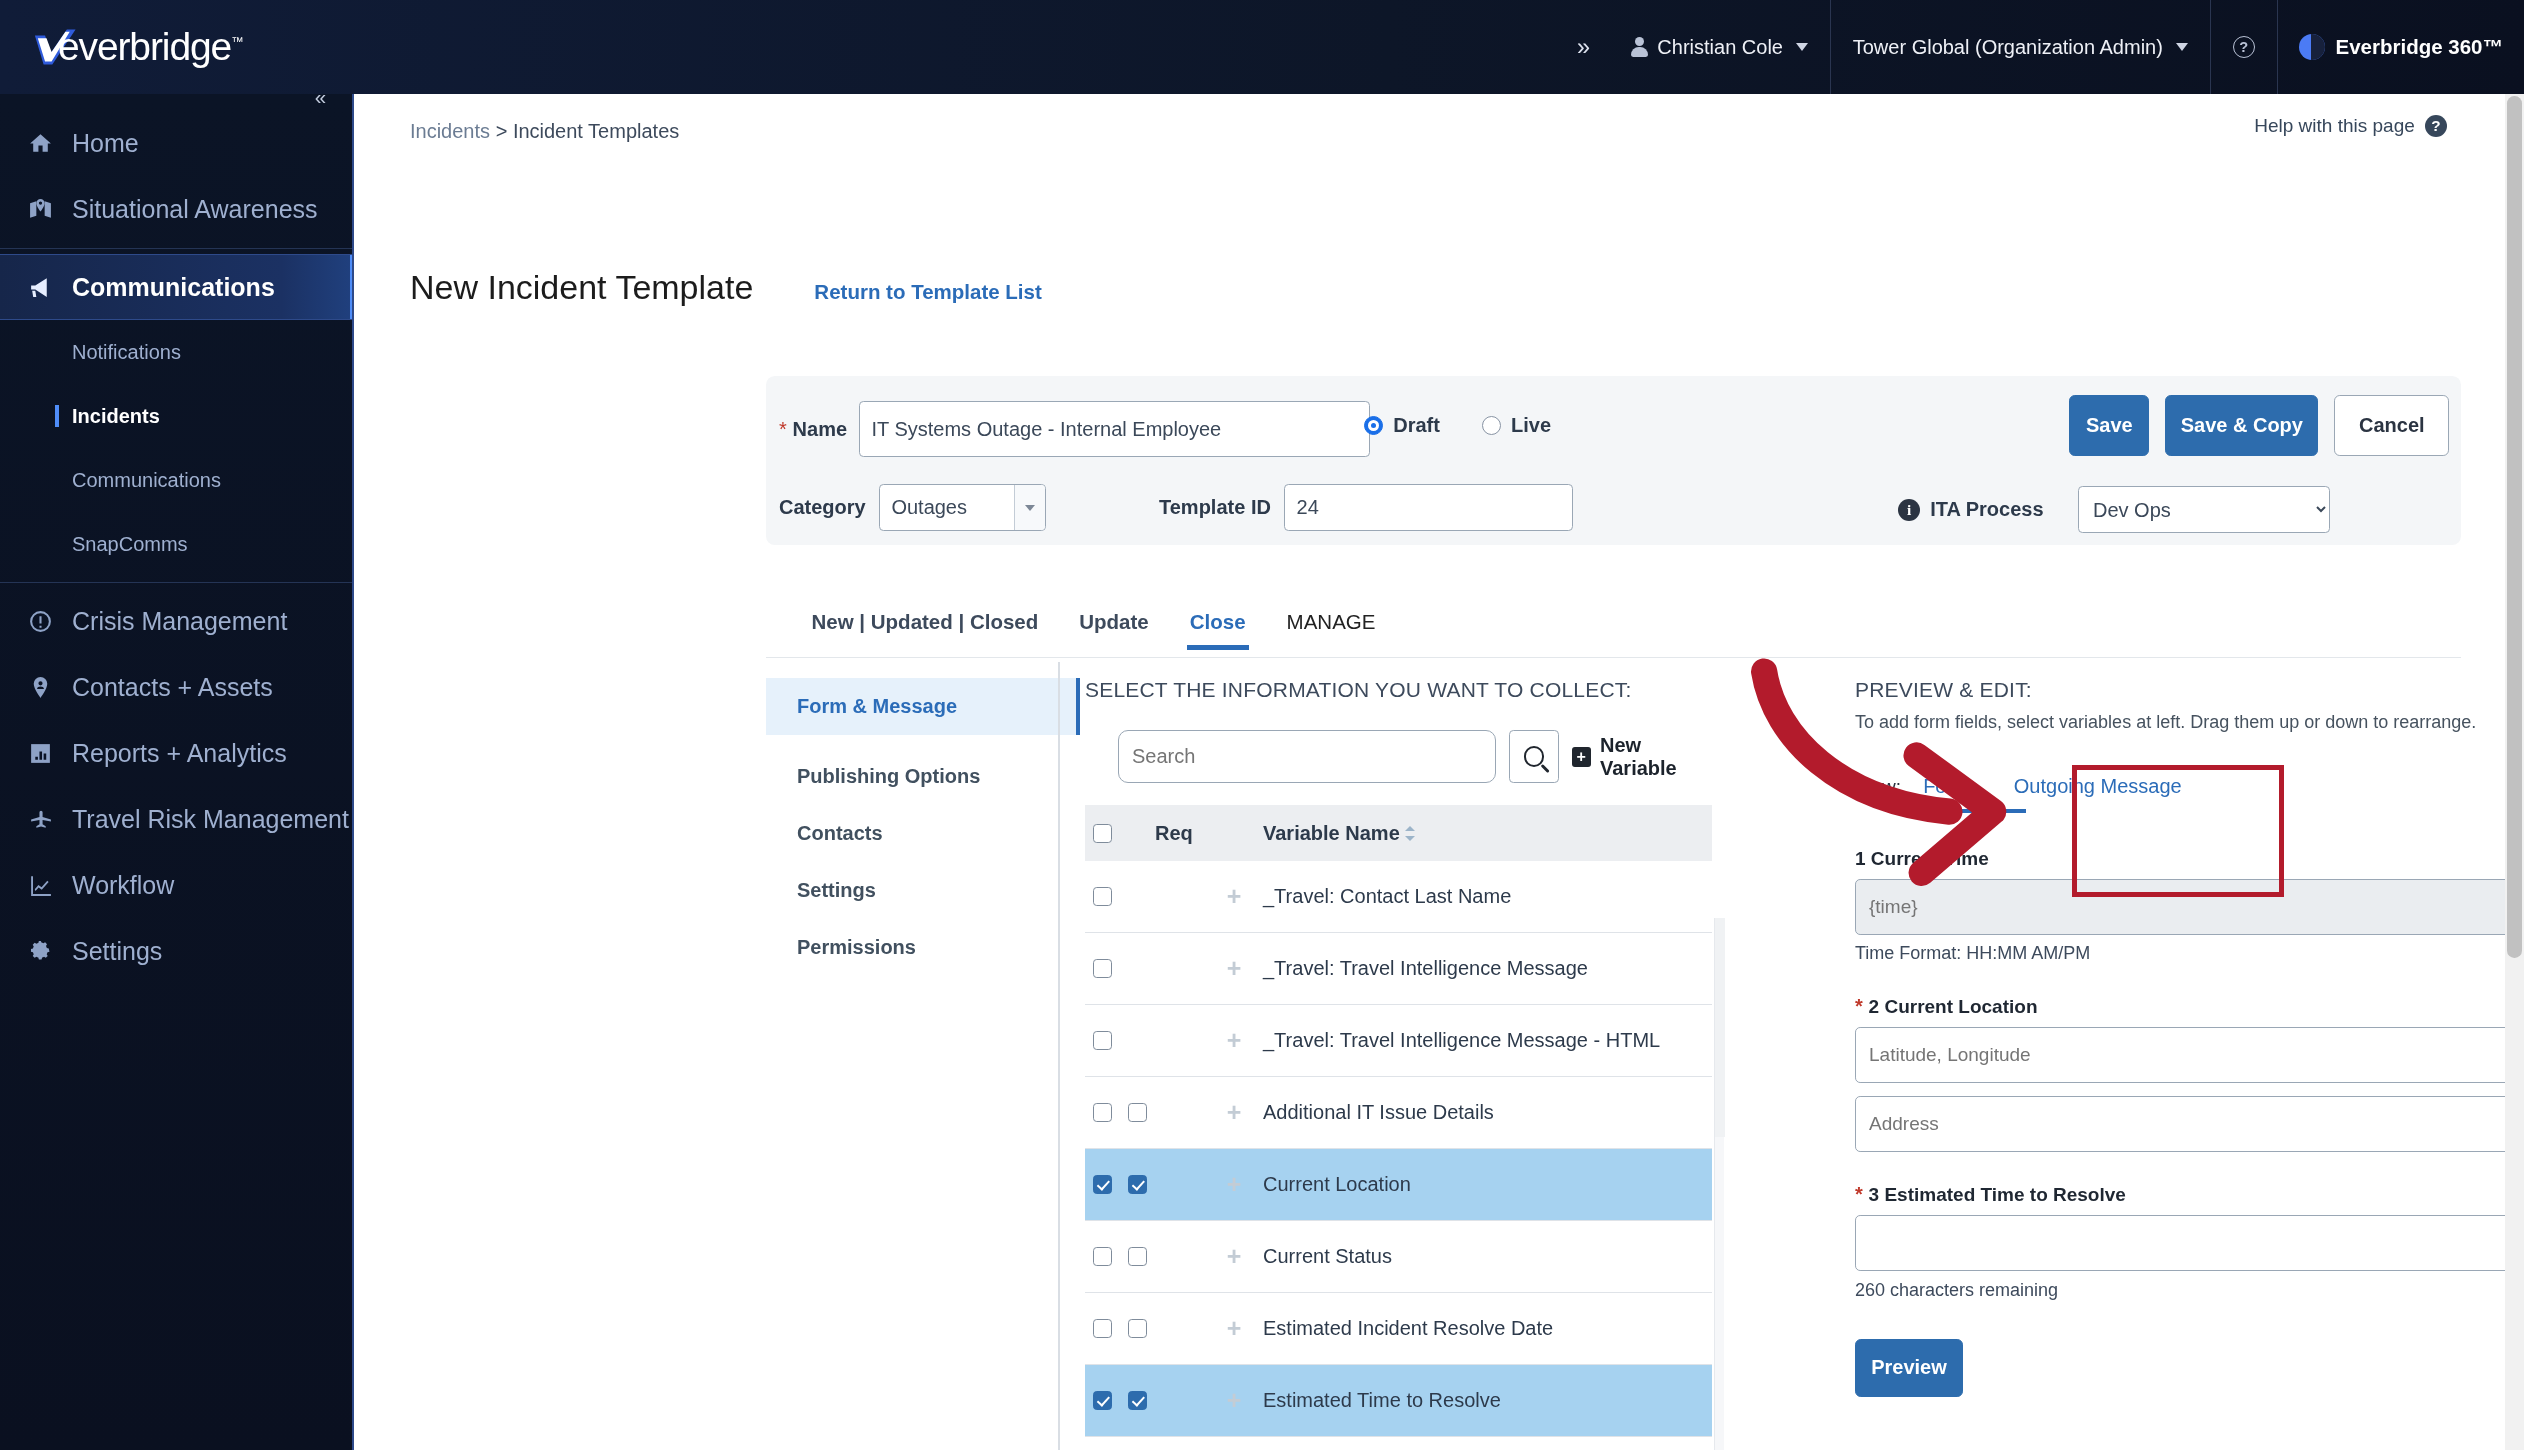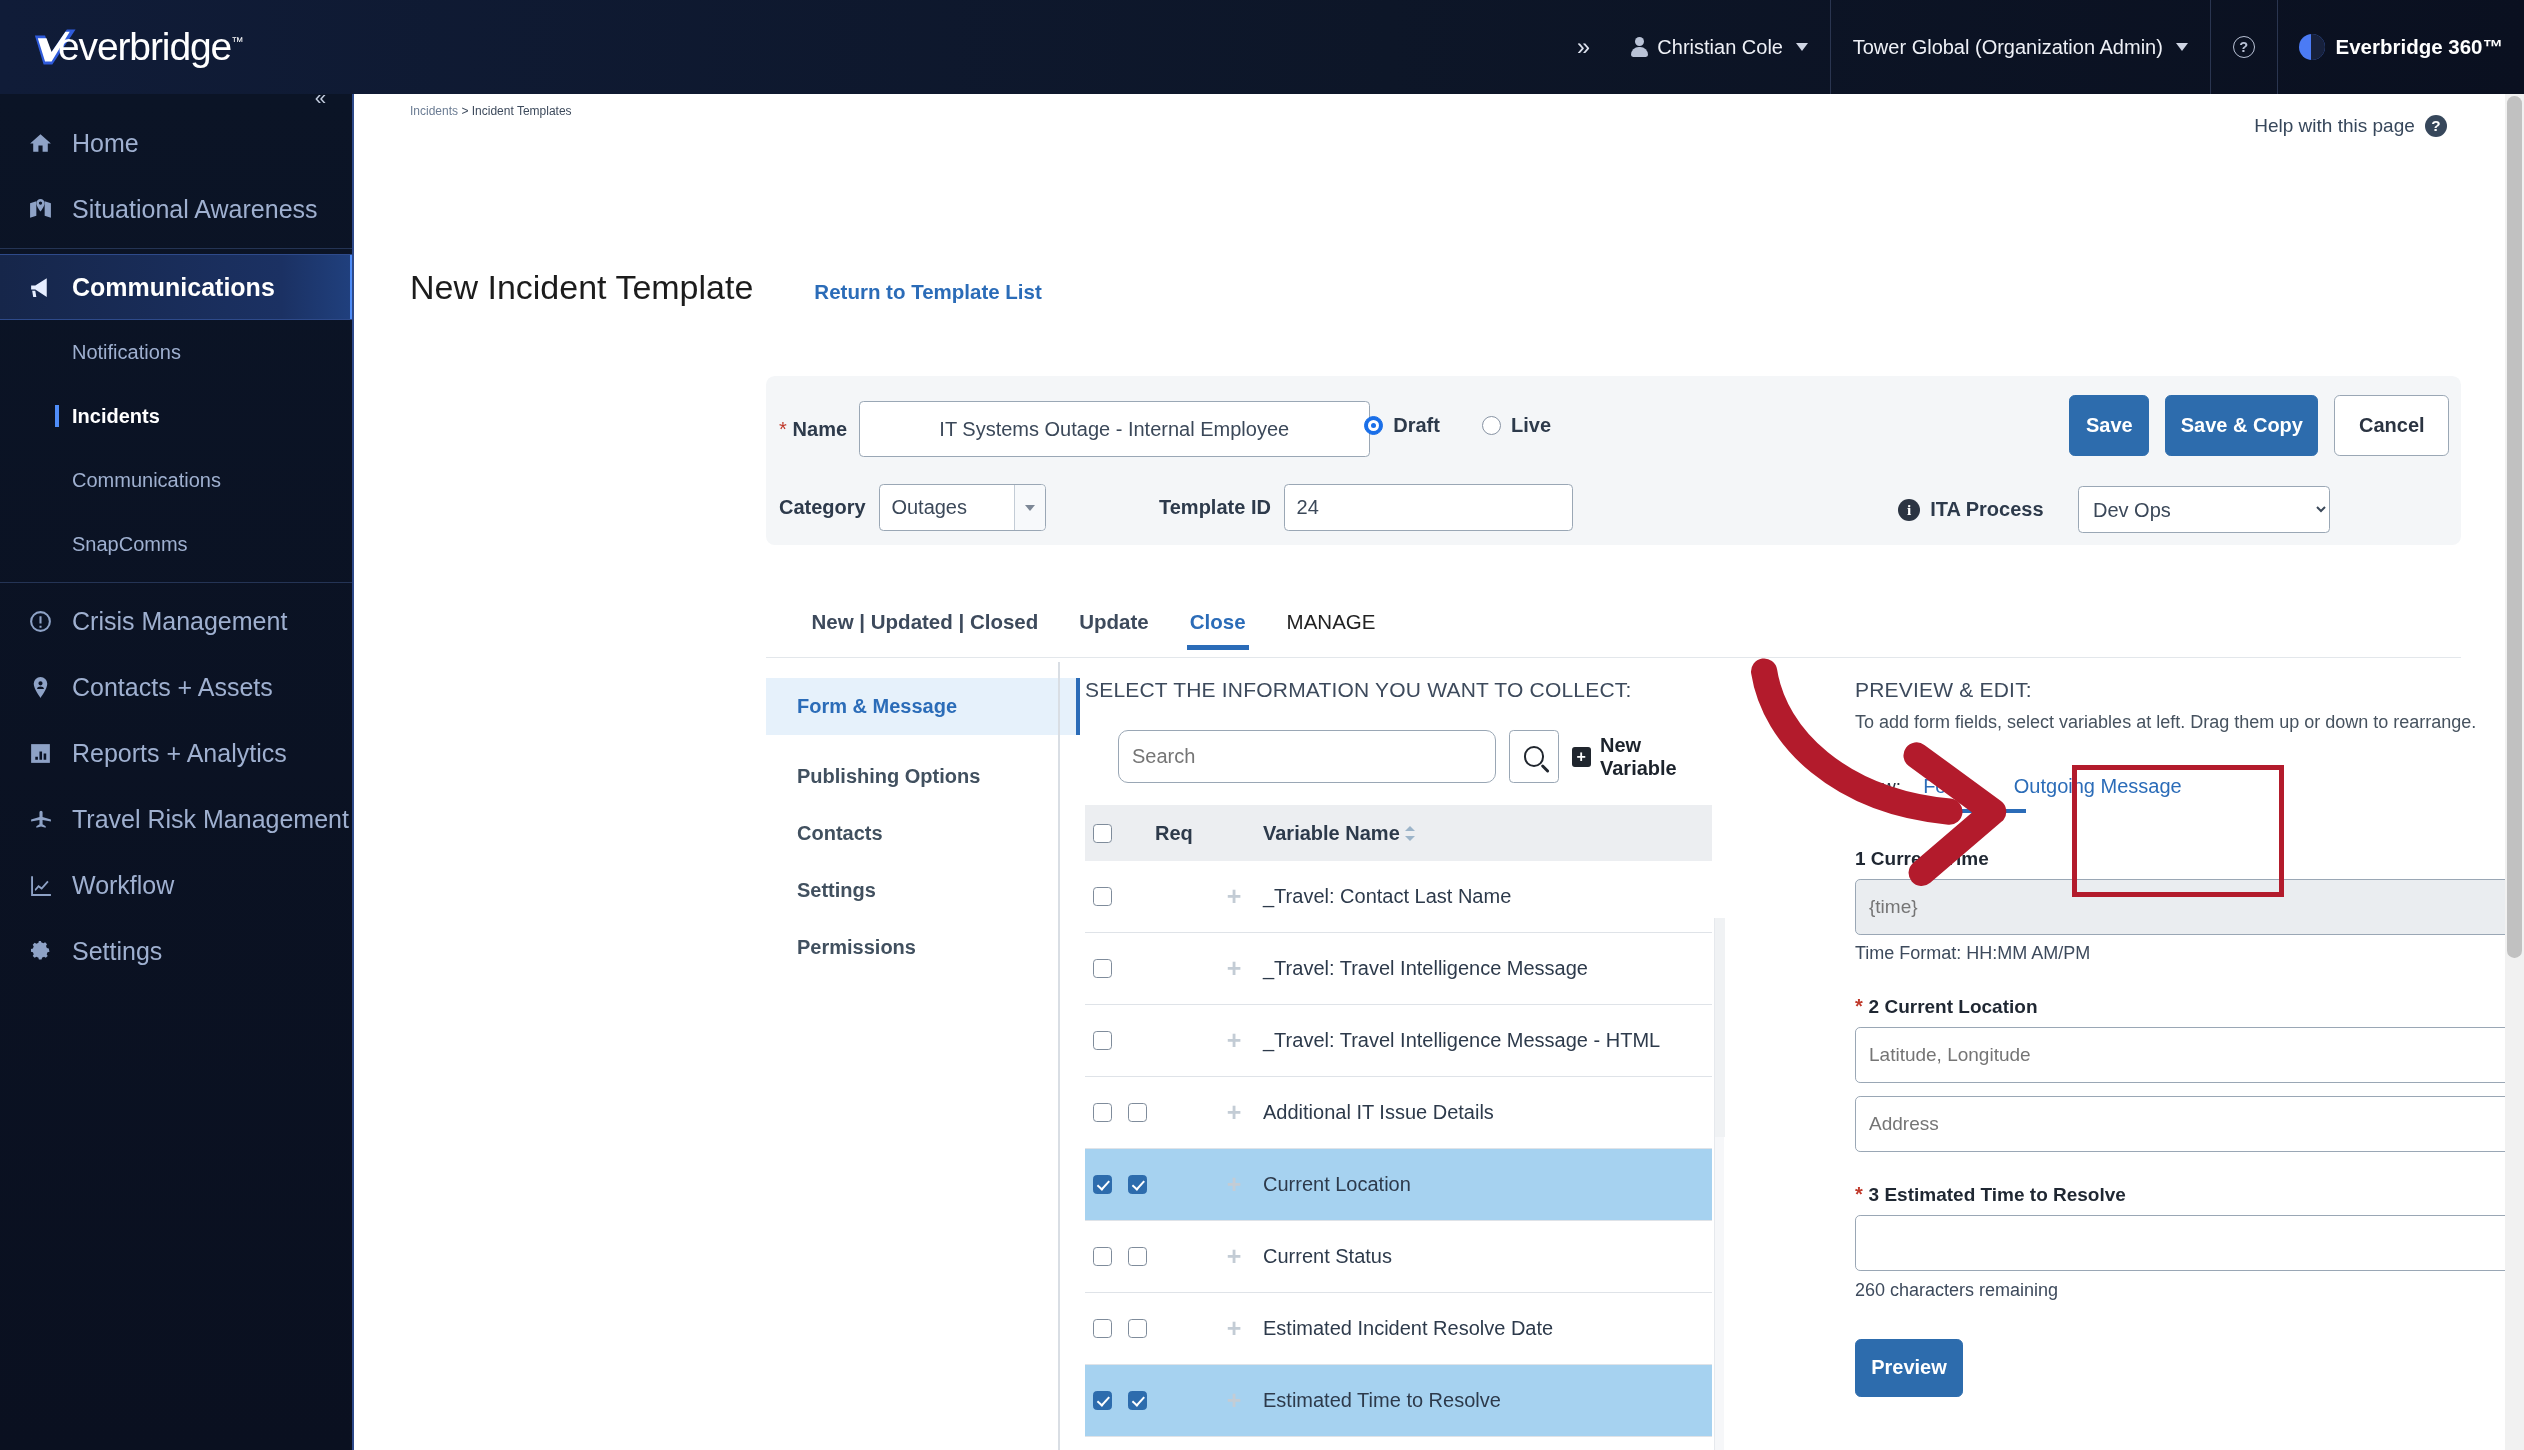--- a/index.html
+++ b/index.html
@@ -104,21 +104,21 @@
   .nav-ico { width: 25px; height: 25px; flex: none; color:#8ea2c6; }
   .nav-ico svg { width:100%; height:100%; fill:#8ea2c6; }
   .nav-item.active .nav-ico svg { fill:#e7eeff; }
 
   
   .main {
     position: absolute; top: 94px; left: 357px; right: 0; bottom: 0;
     background: #ffffff; overflow: hidden;
   }
   .breadcrumb {
-    position:absolute; top: 10px; left: 53px; font-size: 12px; color:#3d4a5c;
+    position:absolute; top: 26px; left: 53px; font-size: 20px; color:#3d4a5c;
   }
   .breadcrumb .bc-link { color:#6b7c93; }
   .help-page {
     position:absolute; top: 20.5px; right: 77px; display:flex; align-items:center; gap:10.2px;
     font-size: 19px; color:#37475b;
   }
   .help-dark {
     width: 22px; height: 22px; border-radius:50%; background:#37475b; color:#fff;
     font-size:15.3px; font-weight:bold; display:flex; align-items:center; justify-content:center;
   }
@@ -470,21 +470,21 @@
   <div class="page-title-row">
     <div class="page-title">New Incident Template</div>
     <div class="return-link">Return to Template List</div>
   </div>
 
   <div class="form-card">
 
     <div class="fc-row" style="top:25px; left:13px;">
       <span class="req-star">*</span>
       <span class="fc-label">Name</span>
-      <input class="txtinput" style="width: 511px; height: 56px; margin-left: 11.7px; text-align: center;" value="IT Systems Outage - Internal Employee">
+      <input class="txtinput" style="width: 511px; height: 56px; margin-left: 11.7px;" value="IT Systems Outage - Internal Employee">
     </div>
 
     <div class="fc-row" style="top:38px; left:598px; gap:42px;">
       <span class="radio-wrap">
         <span class="radio on"></span>
         <span>Draft</span>
       </span>
       <span class="radio-wrap">
         <span class="radio"></span>
         <span>Live</span>

